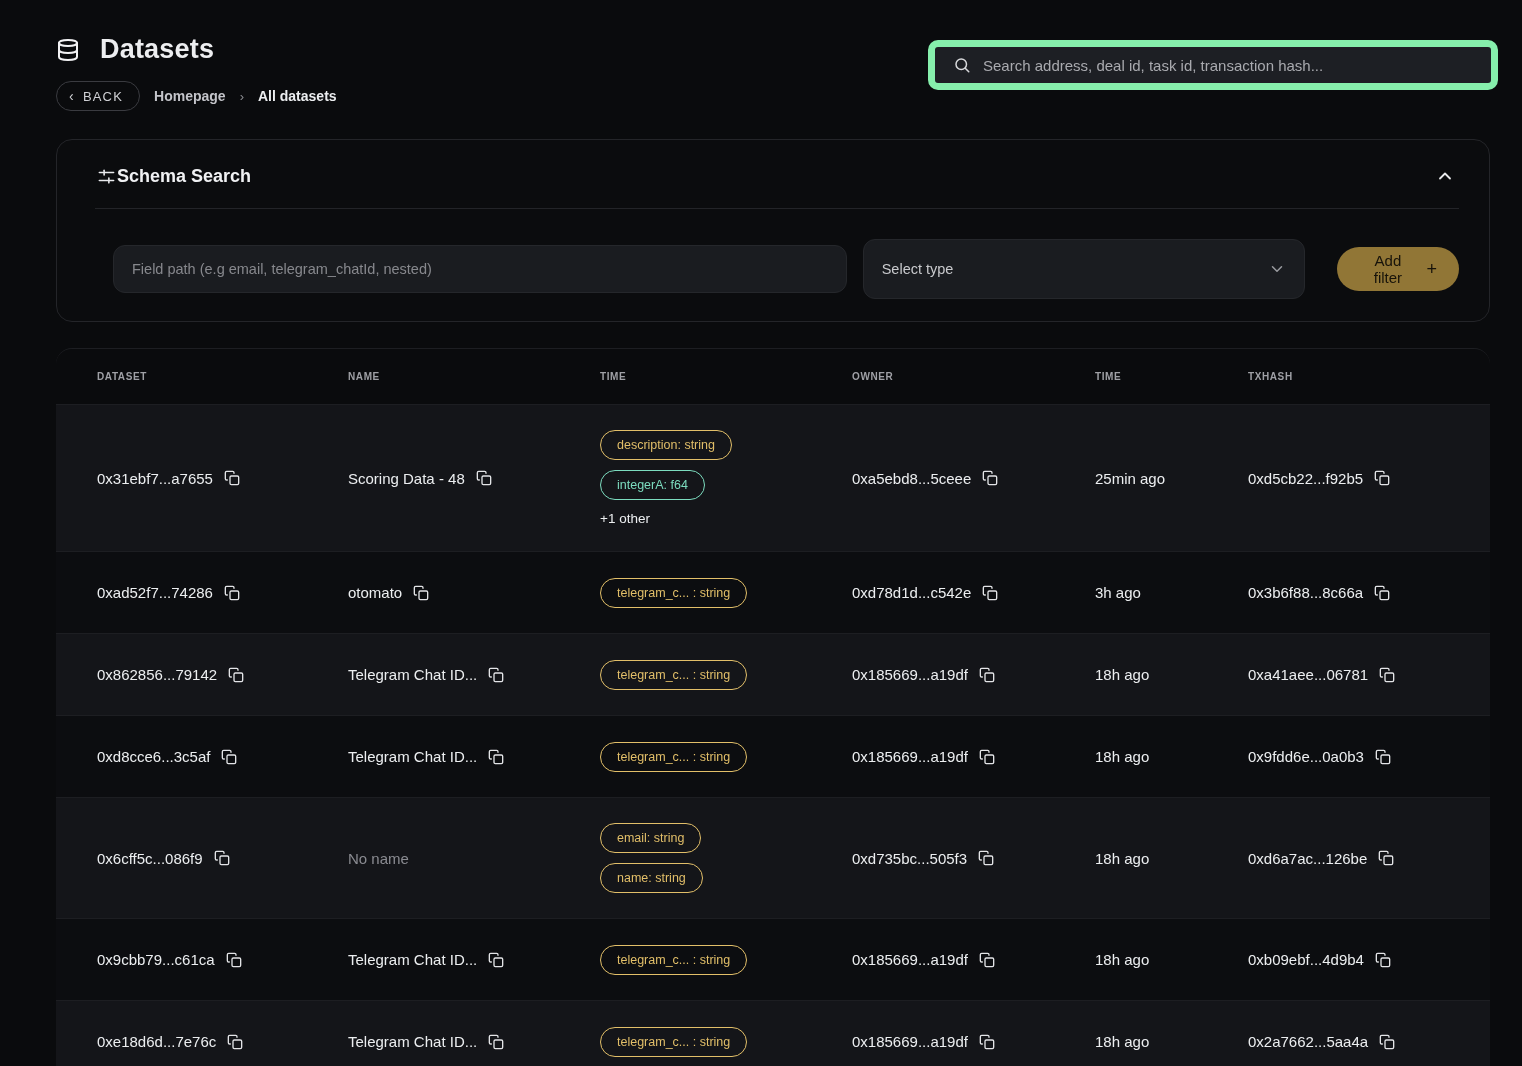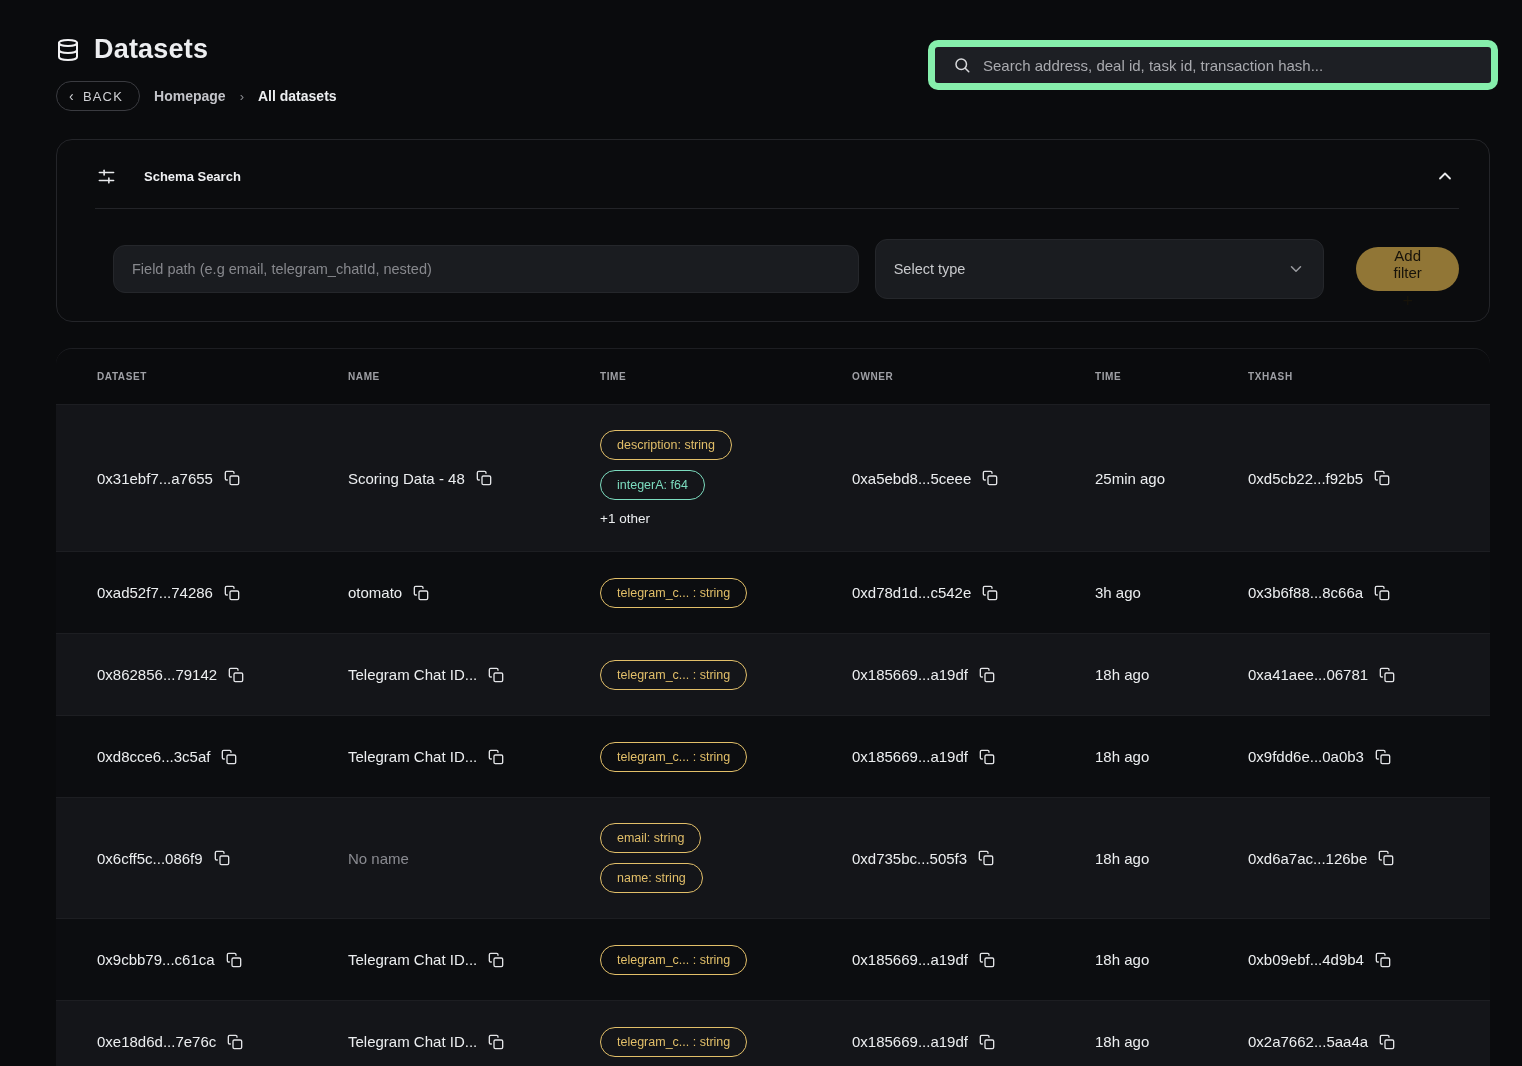--- a/index.html
+++ b/index.html
@@ -3,21 +3,21 @@
 <meta charset="utf-8">
 <style>
   * { margin:0; padding:0; box-sizing:border-box; }
   html,body { width:1522px; height:1066px; overflow:hidden; }
   body {
     background:#0a0b0d;
     color:#edeef0;
     font-family:"Liberation Sans", sans-serif;
   }
   .topbar { display:flex; justify-content:space-between; align-items:flex-start; padding:34px 24px 0 56px; }
-  .title-row { display:flex; align-items:center; gap:14px; }
+  .title-row { display:flex; align-items:center; gap:20px; }
   .title-row h1 { font-size:27px; font-weight:800; letter-spacing:0.2px; }
   .db-icon { display:flex; color:#f2f2f4; }
   .nav-row { display:flex; align-items:center; gap:14px; margin-top:16px; }
   .back-btn {
     display:flex; align-items:center; gap:8px; background:transparent;
     border:1px solid #3a3b40; border-radius:16px; color:#cfd0d4;
     font-family:inherit; font-size:13px; letter-spacing:1.2px;
     padding:6px 16px 6px 12px; cursor:pointer;
   }
   .back-btn .chev { font-size:14px; color:#cfd0d4; }
@@ -34,39 +34,39 @@
     flex:1; background:transparent; border:none; outline:none; color:#e8e9ec;
     font-family:inherit; font-size:15px;
   }
   .search-bar input::placeholder { color:#a9aaaf; }
 
   .content { padding:0 32px 0 56px; }
 
   .schema-panel { margin-top:28px; border:1px solid #242529; border-radius:16px; background:#0b0c0e; }
   .schema-head { display:flex; align-items:center; padding:22px 30px 18px 40px; }
   .schema-head .sliders { color:#e8e9ec; display:flex; }
-  .schema-title { font-size:13px; font-weight:600; margin-left:28px; color:#f0f1f3; }
+  .schema-title { font-size:18px; font-weight:600; margin-left:1px; color:#f0f1f3; }
   .collapse-btn { margin-left:auto; background:none; border:none; color:#e8e9ec; cursor:pointer; display:flex; padding:4px; }
   .schema-divider { height:1px; background:#232428; margin:0 30px 0 38px; }
   .filter-row { display:flex; align-items:center; padding:30px 30px 22px 40px; gap:16px; }
   .field-input {
     width:753px; height:48px; background:#1a1c20; border:1px solid #25272b; border-radius:12px;
     color:#e8e9ec; font-family:inherit; font-size:14.5px; padding:0 18px; outline:none;margin-left:16px;
   }
   .field-input::placeholder { color:#87888d; }
   .type-select {
     width:454px; height:60px; background:#1a1c20; border:1px solid #25272b; border-radius:12px;
     display:flex; align-items:center; justify-content:space-between; padding:0 18px; cursor:pointer;
   }
   .type-select .sel-label { font-size:14.5px; color:#c9cacd; }
   .type-select svg { color:#9a9ba0; }
   .add-filter {
     margin-left:16px; height:44px; padding:0 22px; border:none; border-radius:22px;
     background:#917636; color:#17130a; font-family:inherit; font-size:15px; font-weight:500;
-    display:flex; align-items:center; gap:10px; cursor:pointer;flex-direction:column;
+    display:flex; align-items:center; gap:10px; cursor:pointer;
   }
   .add-filter .plus { font-size:18px; font-weight:400; }
 
   .table { margin-top:26px; border-radius:16px 16px 0 0; overflow:hidden; border-top:1px solid #1d1e22; }
   .thead, .trow {
     display:grid;
     grid-template-columns:251px 252px 252px 243px 153px 1fr;
     padding-left:41px;
   }
   .thead { height:55px; align-items:center; }

